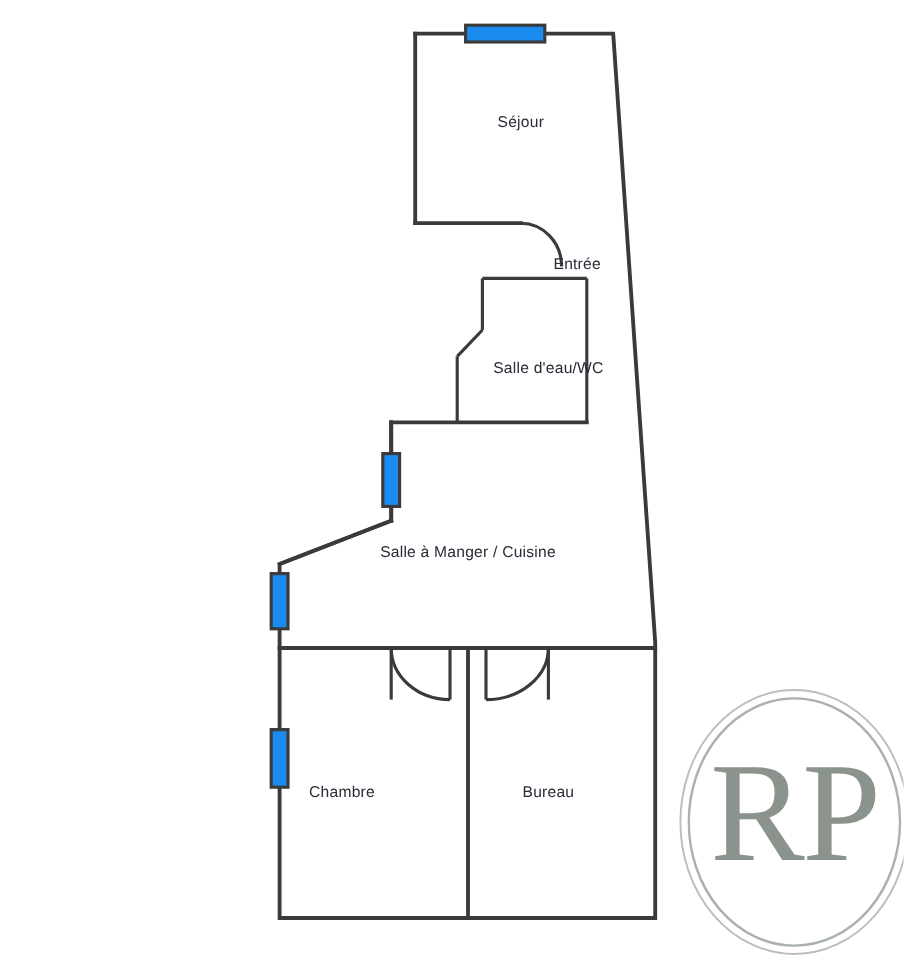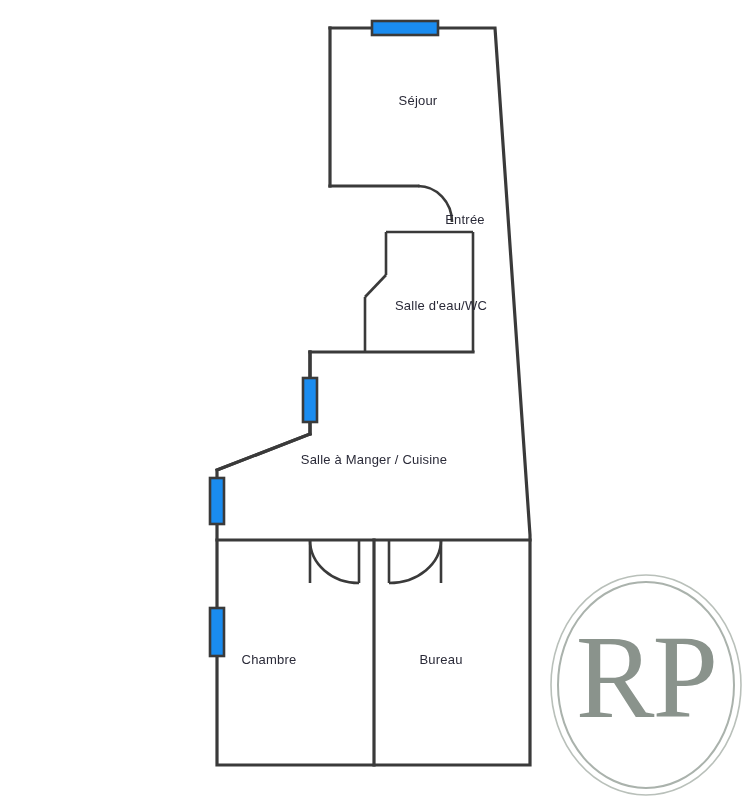--- a/index.html
+++ b/index.html
@@ -10,21 +10,21 @@
   }
   body {
     width: 753px;
     height: 800px;
     position: relative;
     overflow: hidden;
     font-family: "Liberation Sans", sans-serif;
   }
   #floorplan-root {
     position: absolute;
-    left: 0;
+    left: 16px;
     top: 0;
     width: 640px;
     height: 800px;
   }
   svg.plan-svg {
     display: block;
     width: 753px;
     height: 800px;
   }
   .room-label {

